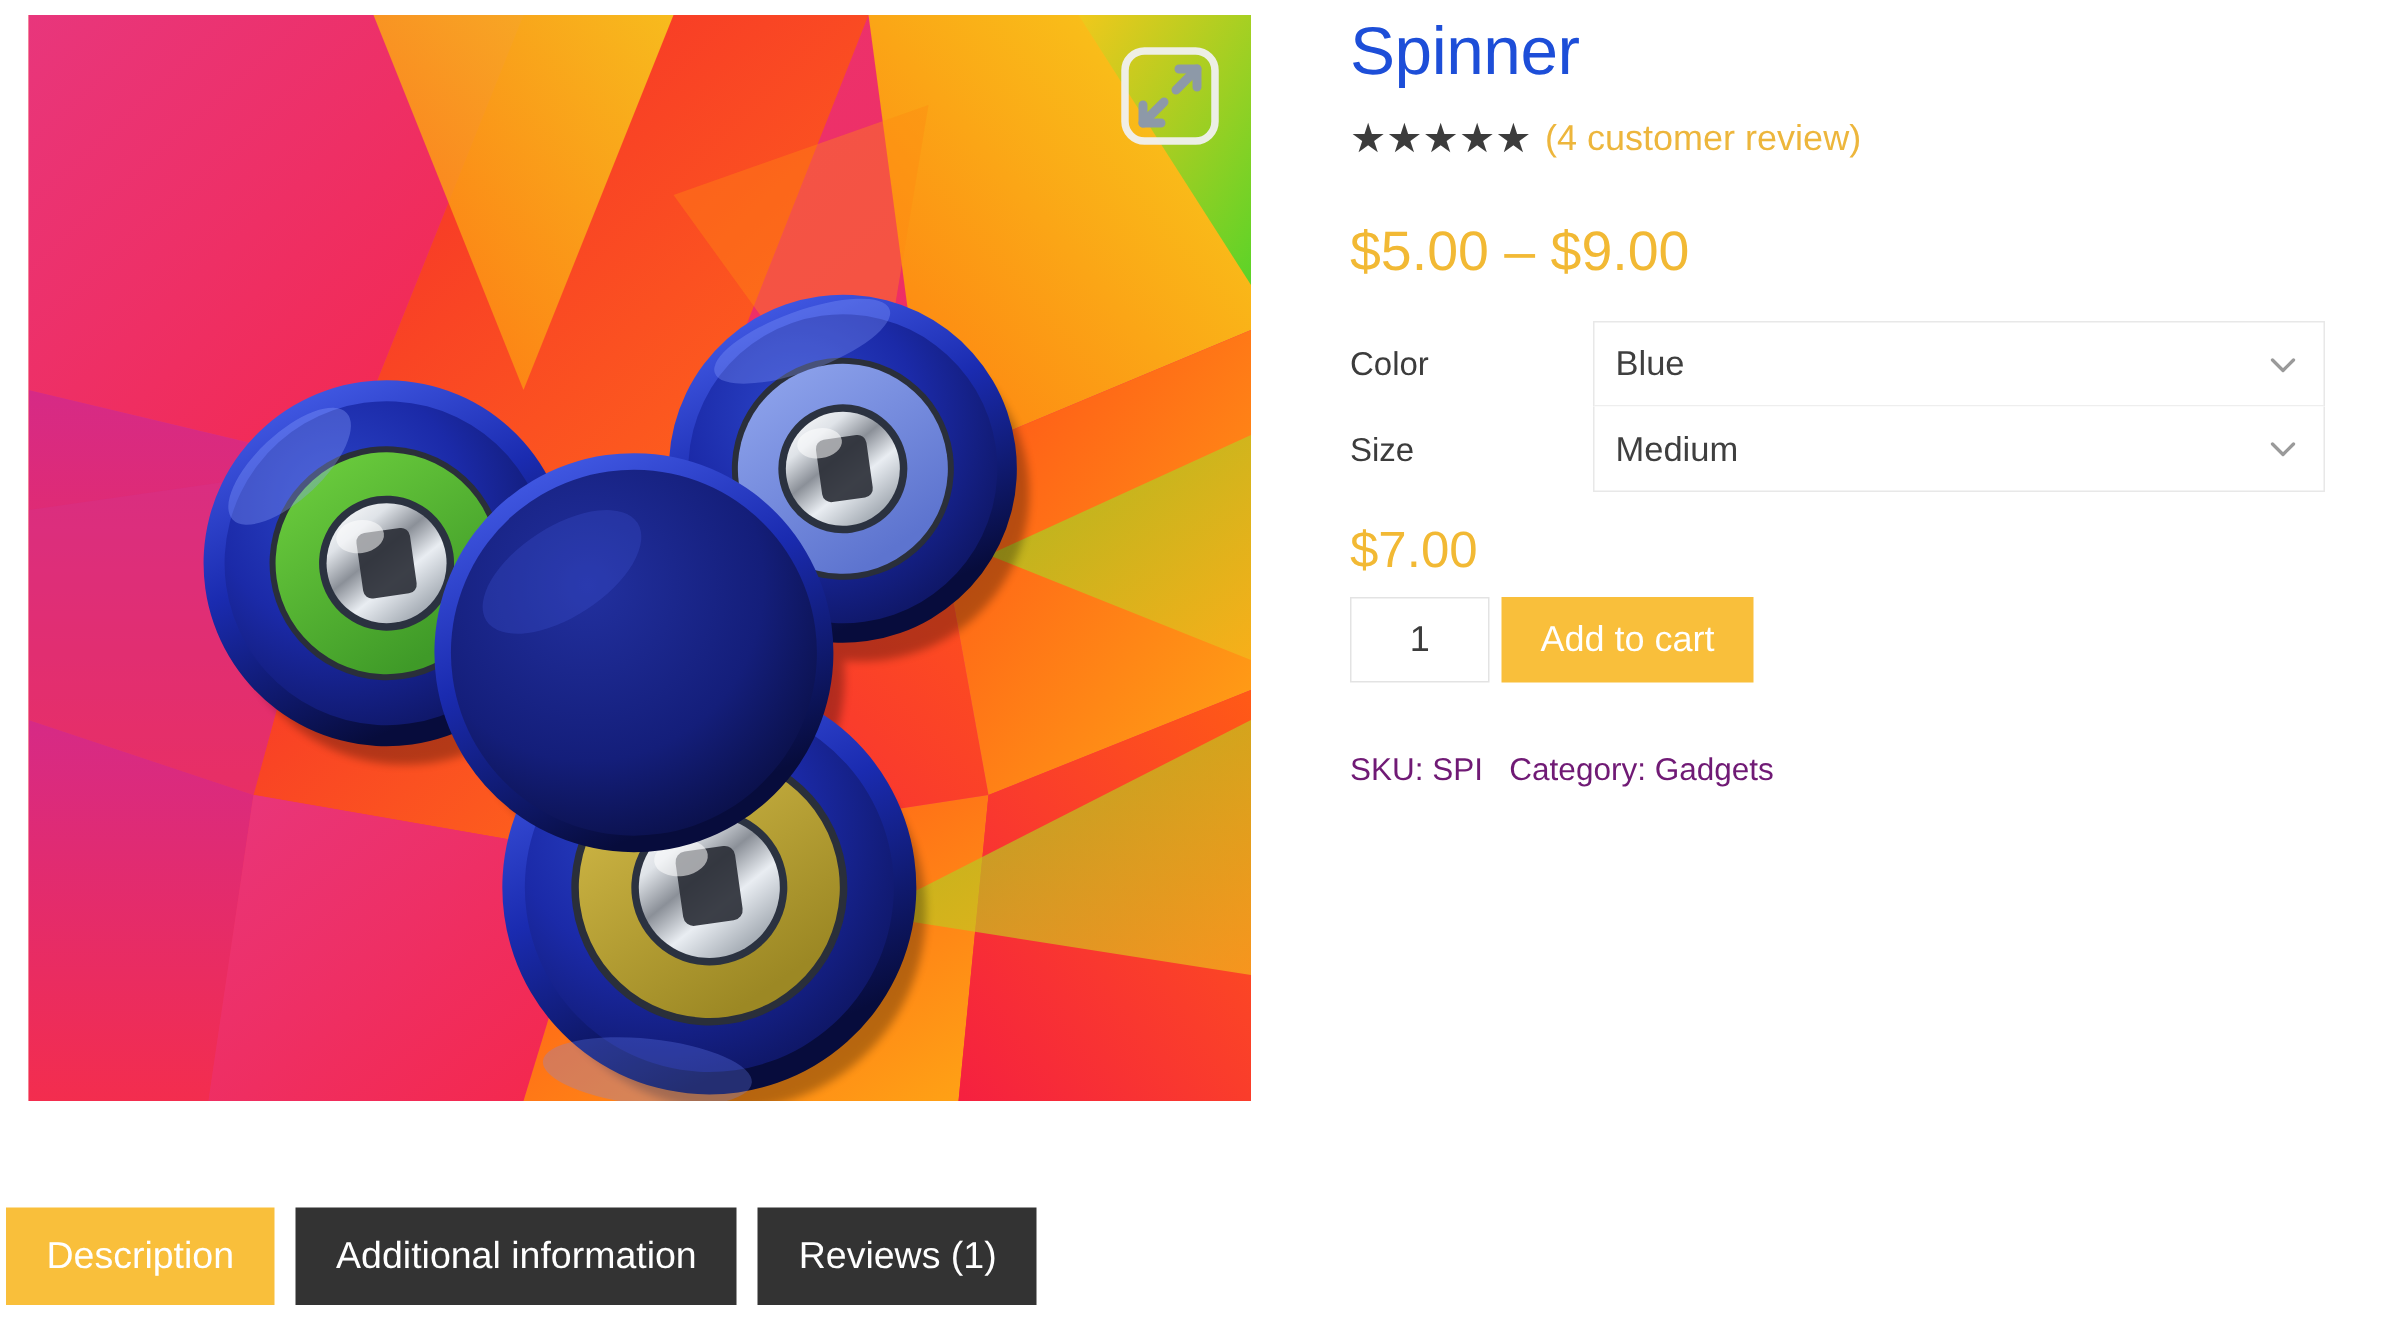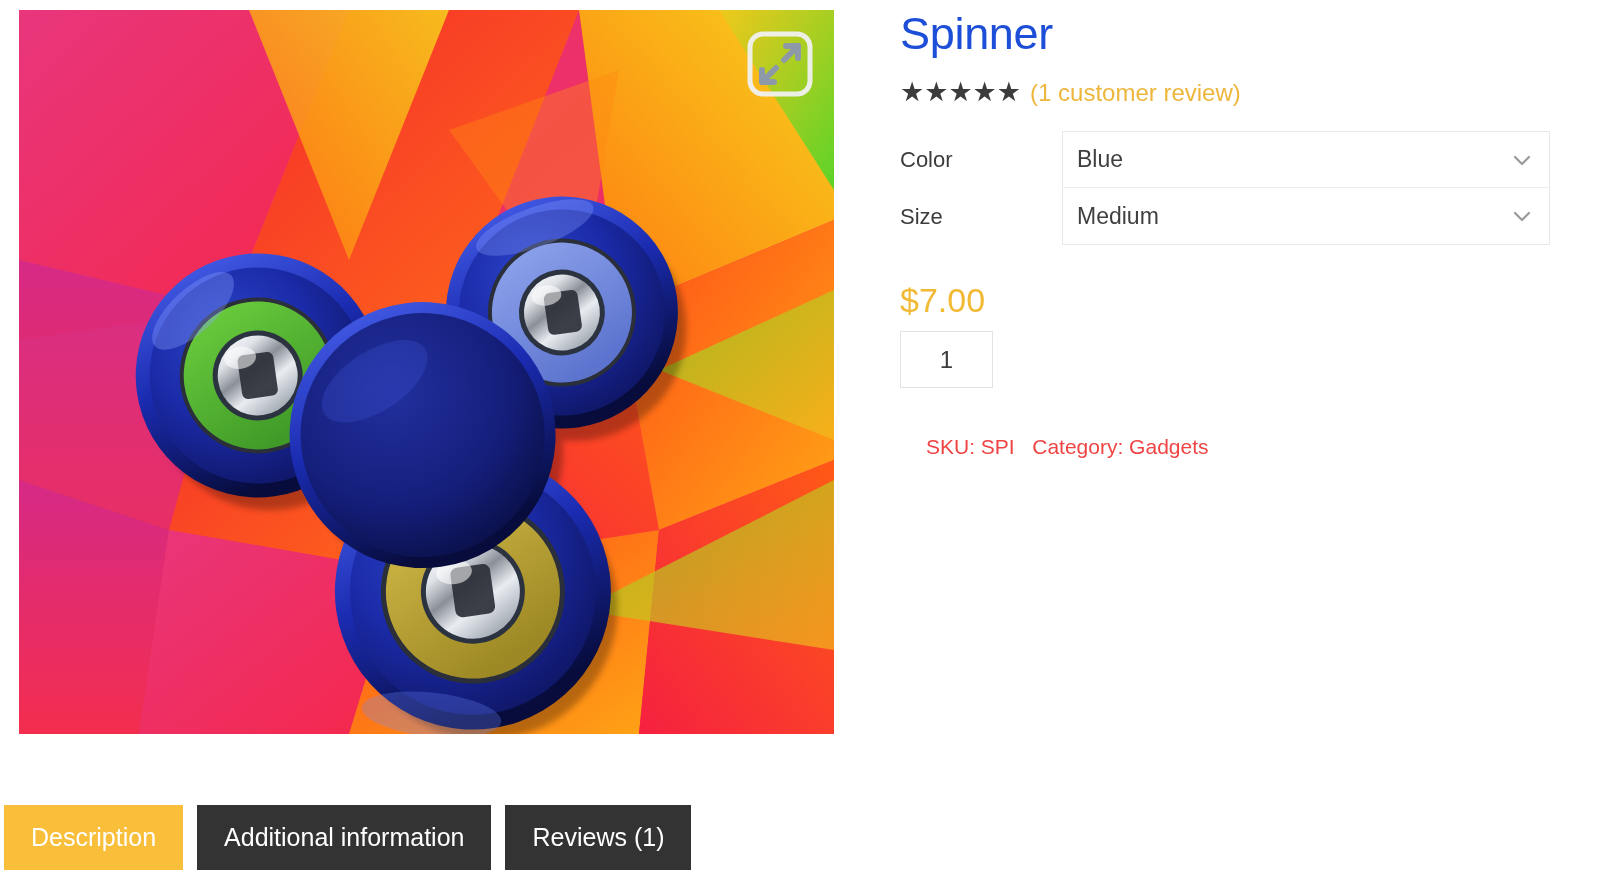--- a/index.html
+++ b/index.html
@@ -140,21 +140,21 @@
     position: absolute;
     right: 16px;
     top: 50%;
     transform: translateY(-50%);
     width: 22px;
     height: 22px;
   }
   .chev svg { display: block; }
 
   .single-price {
-    margin-top: 36px;
+    margin-top: 20px;
     font-size: 34px;
     line-height: 38px;
     color: #f2b934;
   }
 
   .cart-row {
     display: flex;
     align-items: stretch;
     margin-top: 12px;
     height: 57px;
@@ -179,22 +179,21 @@
     color: #ffffff;
     font-family: "Liberation Sans", sans-serif;
     font-size: 24px;
     cursor: pointer;
   }
 
   .product-meta {
     margin-top: 46px;
     font-size: 21px;
     line-height: 26px;
-    color: #ef4444;
-    margin-left: 26px;
+    color: #701a75;
   }
   .product-meta .meta-part { white-space: nowrap; }
 
   
   .tabs {
     position: absolute;
     left: 4px;
     top: 805px;
     display: flex;
     align-items: flex-start;
@@ -379,23 +378,24 @@
       </svg>
     </div>
   </div>
 
   <div class="summary">
 
     <h1 class="product-title">Spinner</h1>
 
     <div class="rating-row">
       <span class="stars">★★★★★</span>
-      <a class="review-link">(1 customer review)</a>
+      <a class="review-link">(4 customer review)</a>
     </div>
 
+    <div class="price-range">$5.00 – $9.00</div>
 
 
     <table class="variations">
       <tbody>
         <tr>
           <td class="var-label">Color</td>
           <td class="var-control">
             <div class="select-box stacked-top">
               <span>Blue</span>
               <span class="chev">
@@ -419,20 +419,21 @@
             </div>
           </td>
         </tr>
       </tbody>
     </table>
 
     <div class="single-price">$7.00</div>
 
     <div class="cart-row">
       <input class="qty-input" type="text" value="1" style="">
+      <button class="add-to-cart">Add to cart</button>
     </div>
 
     <div class="product-meta">
       <span class="meta-part">SKU: SPI</span>
       <span>&nbsp;</span>
       <span class="meta-part">Category: Gadgets</span>
     </div>
   </div>
 
   <div class="tabs">

